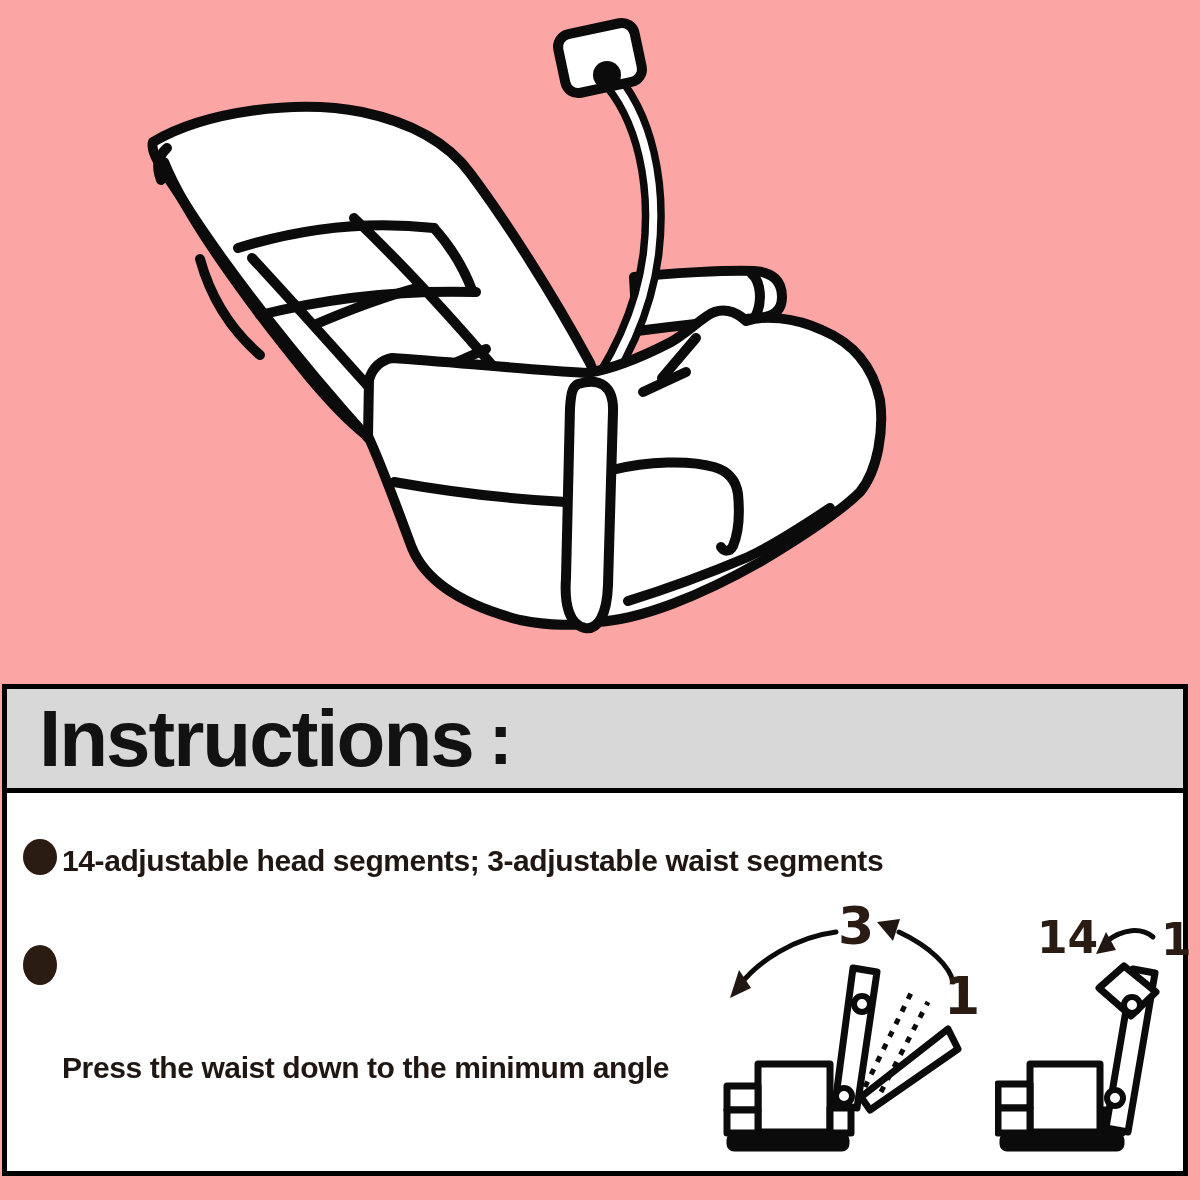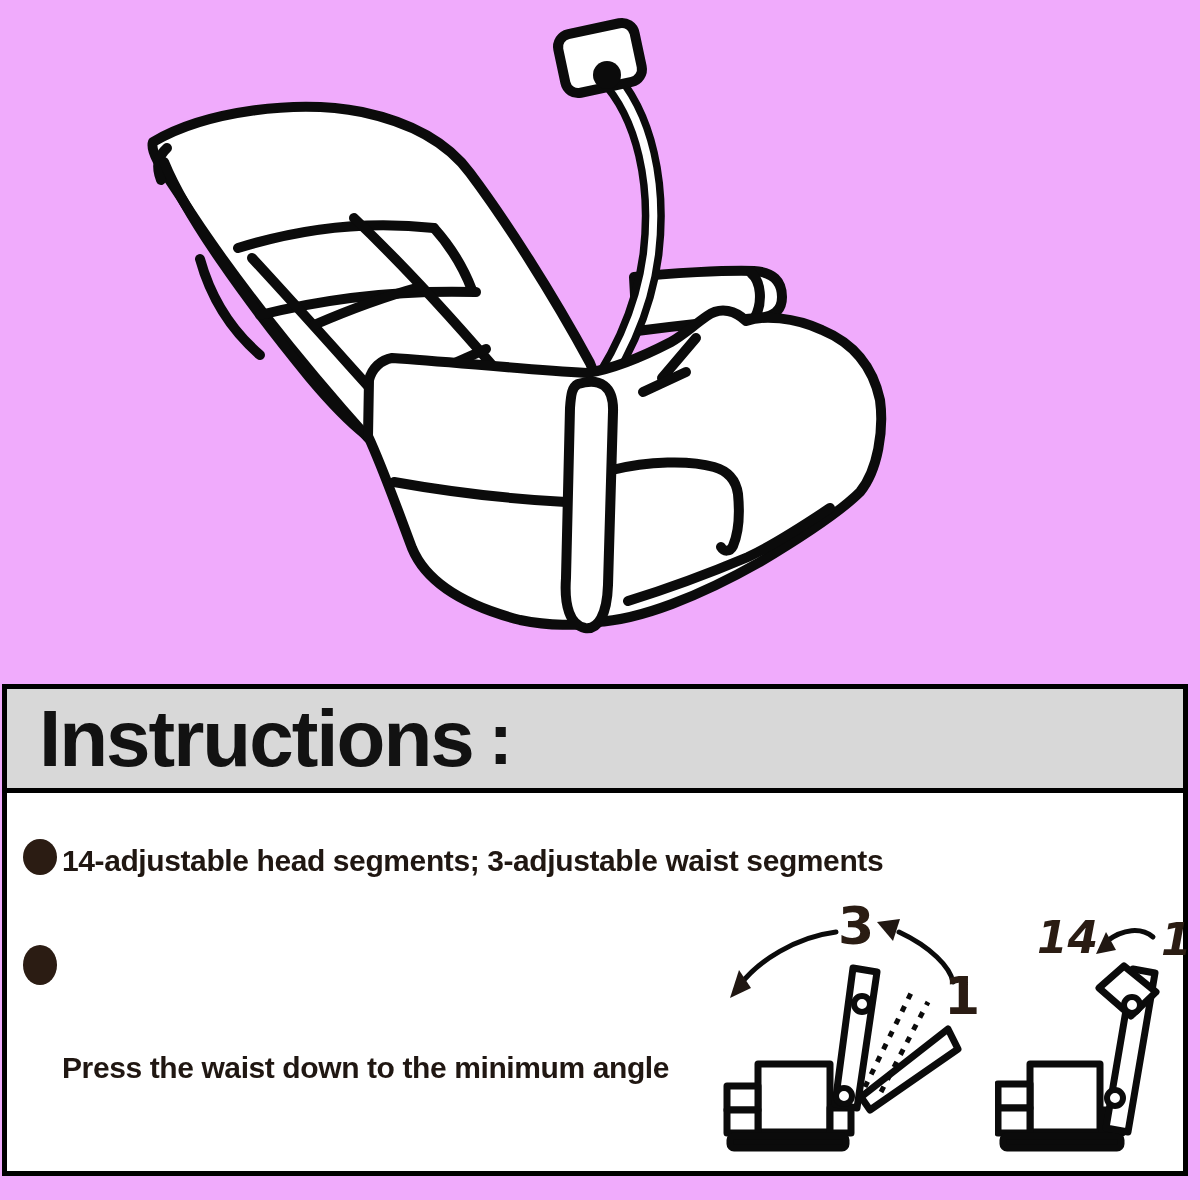--- a/index.html
+++ b/index.html
@@ -1,35 +1,35 @@
 <!DOCTYPE html>
 <html><head>
 <meta charset="utf-8">
 <style>
   html,body{margin:0;padding:0;background:#ffffff;}
-  .canvas{position:relative;width:1200px;height:1200px;background:#f0abfc;overflow:hidden;
+  .canvas{position:relative;width:1200px;height:1200px;background:#fca5a5;overflow:hidden;
           font-family:"Liberation Sans",sans-serif;}
   .chair-svg{position:absolute;left:0;top:0;}
   .ibox{position:absolute;left:2px;top:684px;width:1186px;height:492px;
         border:5px solid #000;box-sizing:border-box;background:#fff;}
   .ihdr{height:104px;background:#d8d8d8;border-bottom:5px solid #000;box-sizing:border-box;
         display:flex;align-items:center;padding-left:32px;}
   .ihdr-title{font-size:80px;font-weight:bold;color:#121212;letter-spacing:-2px;}
   .ihdr-colon{font-size:72px;font-weight:bold;color:#121212;margin-left:16px;}
   .ibody{position:relative;width:100%;height:326px;border-radius:19px;}
   .bdot{position:absolute;background:#2b1c13;border-radius:50%;}
   .dot1{left:16px;top:46px;width:34px;height:36px;}
   .dot2{left:16px;top:152px;width:34px;height:40px;}
   .btxt{position:absolute;color:#201712;font-weight:bold;font-size:30px;
         letter-spacing:-0.4px;white-space:pre;}
   .t1{left:55px;top:50px;line-height:36px;}
   .t2{left:55px;top:140px;line-height:54px;}
   .diag{position:absolute;}
   .diagA{left:711px;top:95px;width:270px;height:272px;}
-  .diagB{left:988px;top:95px;width:205px;height:272px;font-style:italic;}
+  .diagB{left:988px;top:95px;width:205px;height:272px;}
   .diag svg{position:absolute;left:0;top:0;}
   .num{position:absolute;color:#2a1c13;font-weight:bold;font-family:"DejaVu Sans",sans-serif;line-height:1;}
   .n3{left:120px;top:12px;font-size:52px;}
   .n1a{left:226px;top:82px;font-size:52px;}
   .n14{left:42px;top:28px;font-size:44px;}
   .n1b{left:166px;top:30px;font-size:44px;}
 </style>
 </head>
 <body>
 

